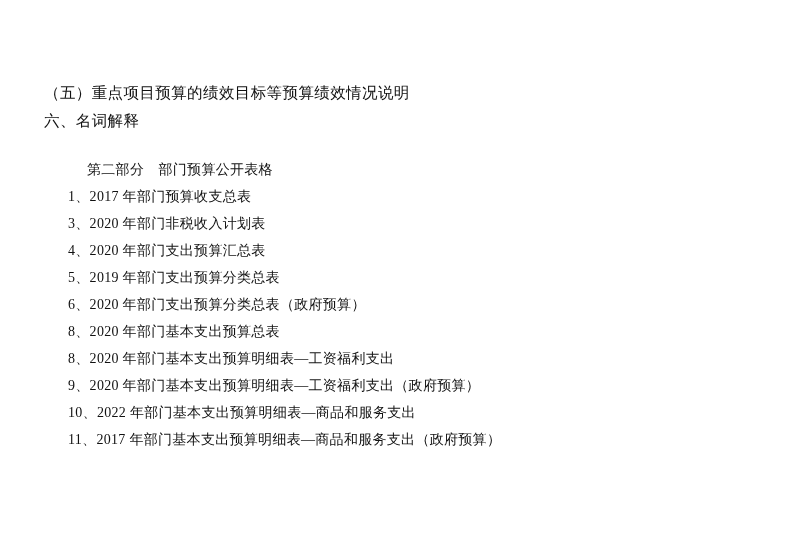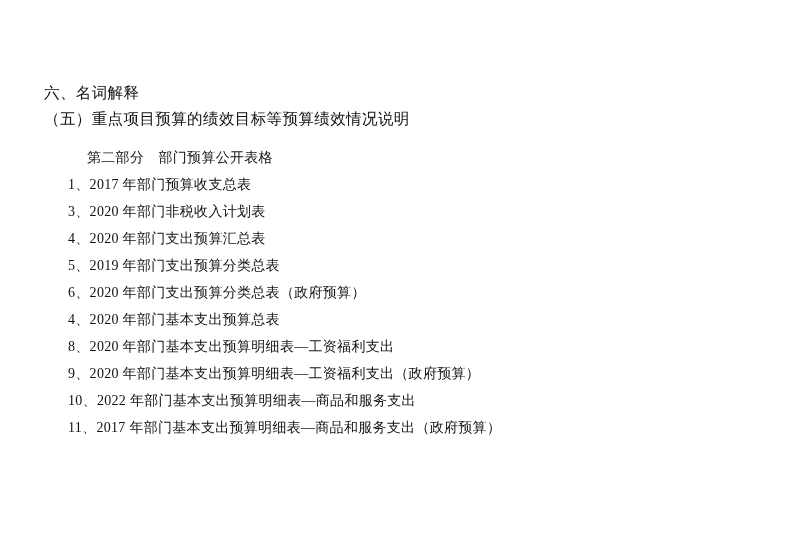--- a/index.html
+++ b/index.html
@@ -25,60 +25,60 @@
     font-size: 15.5px;
     line-height: 26px;
     letter-spacing: 0.4px;
     white-space: nowrap;
     color: #111111;
   }
   .heading-line.first {
     margin-bottom: 2px;
   }
   .list {
-    margin-top: 12px;
+    margin-top: 22px;
   }
   .list-item {
     font-size: 14px;
     line-height: 27px;
     letter-spacing: 0.3px;
     white-space: nowrap;
     color: #111111;
     padding-left: 24px;
   }
   .list-item.indented {
     padding-left: 43px;
   }
 </style>
 </head>
 <body>
 
 <div class="page">
 
+  <div class="heading-line first">（五）重点项目预算的绩效目标等预算绩效情况说明</div>
+
   <div class="heading-line">六、名词解释</div>
-
-  <div class="heading-line first">（五）重点项目预算的绩效目标等预算绩效情况说明</div>
 
   <div class="list">
 
     <div class="list-item indented">第二部分　部门预算公开表格</div>
 
     <div class="list-item">1、2017 年部门预算收支总表</div>
 
 
 
     <div class="list-item">3、2020 年部门非税收入计划表</div>
 
     <div class="list-item">4、2020 年部门支出预算汇总表</div>
 
     <div class="list-item">5、2019 年部门支出预算分类总表</div>
 
     <div class="list-item">6、2020 年部门支出预算分类总表（政府预算）</div>
 
-    <div class="list-item">4、2020 年部门基本支出预算总表</div>
+    <div class="list-item">8、2020 年部门基本支出预算总表</div>
 
     <div class="list-item">8、2020 年部门基本支出预算明细表—工资福利支出</div>
 
     <div class="list-item">9、2020 年部门基本支出预算明细表—工资福利支出（政府预算）</div>
 
     <div class="list-item">10、2022 年部门基本支出预算明细表—商品和服务支出</div>
 
     <div class="list-item">11、2017 年部门基本支出预算明细表—商品和服务支出（政府预算）</div>
 
   </div>

